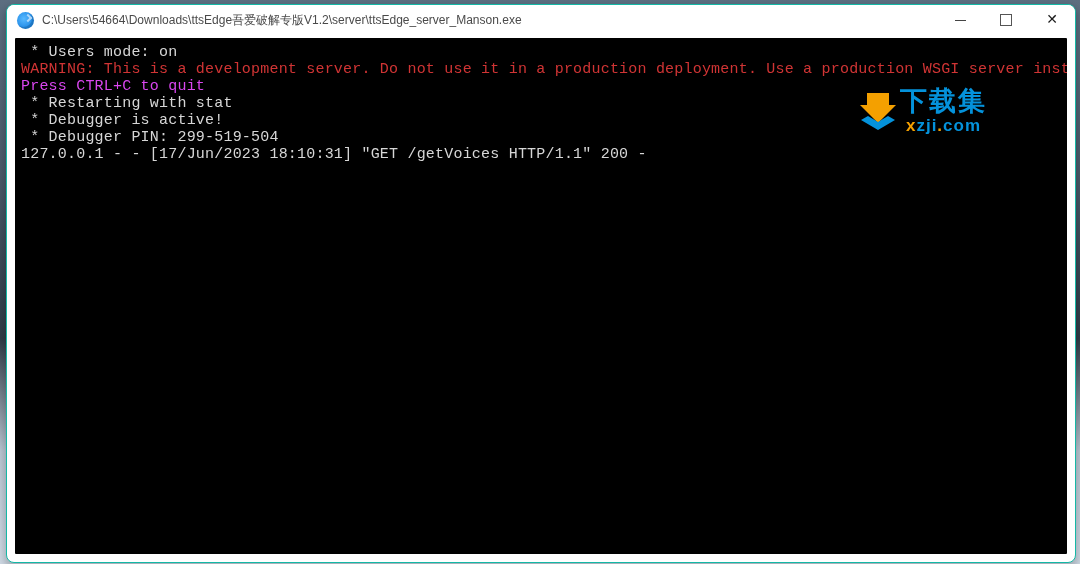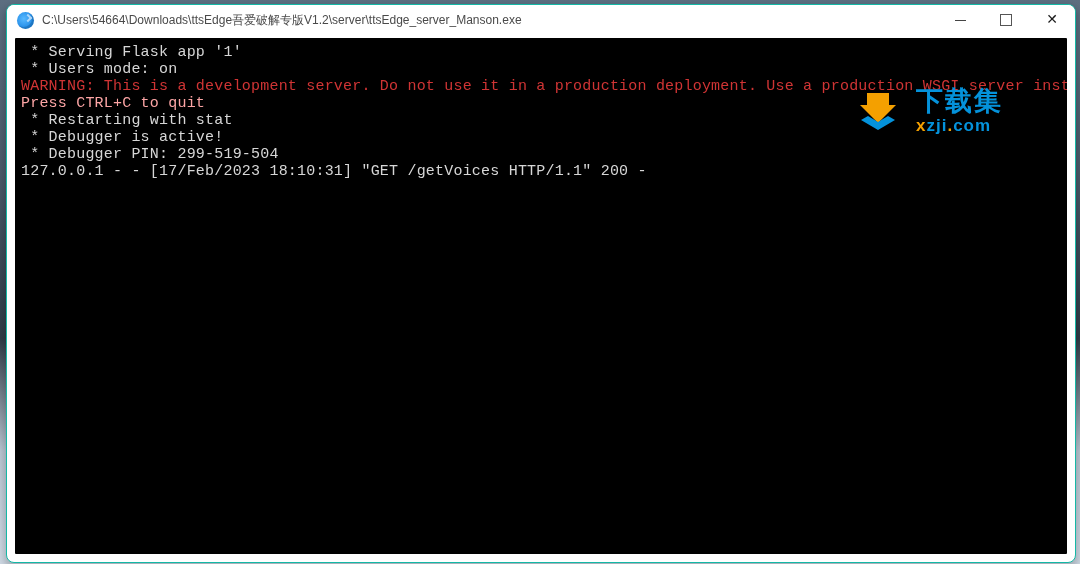--- a/index.html
+++ b/index.html
@@ -69,40 +69,40 @@
     .console-inner {
       padding:6px 4px 4px 6px;
       font-family:"NSimSun","SimSun","Courier New",monospace;
       font-size:15px; line-height:17px;
       letter-spacing:0.2px;
       white-space:pre;
       color:#d6d6d6;
     }
     .ln  { color:#d6d6d6; }
     .red { color:#d03434; }
-    .yel { color:#fca5a5; }
+    .yel { color:#d946ef; }
 
     
     .watermark {
       position:absolute; right:22px; top:85px;
-      width:195px; display:flex; align-items:flex-start; gap:18px;
+      width:195px; display:flex; align-items:flex-start; gap:2px;
       pointer-events:none;
     }
     .wm-arrow { width:40px; height:40px; flex:none; }
     .wm-txt { display:flex; flex-direction:column; line-height:1; }
     .wm-big {
       font-family:"Microsoft YaHei","PingFang SC",sans-serif;
       font-size:27px; font-weight:700; color:#0492db;
       letter-spacing:2px; margin-top:-2px;
       -webkit-font-smoothing:antialiased;
     }
     .wm-sub {
       font-family:"Segoe UI",Arial,sans-serif;
       font-size:17px; font-weight:600; letter-spacing:1px;
-      color:#0492db; margin-top:2px;
+      color:#0492db; margin-top:2px;text-align:center;
     }
     .wm-sub .x  { color:#f4a000; }
     .wm-sub .dot{ color:#f4a000; }
   </style>
 </head>
 <body>
 
   <div class="app-window">
 
     <div class="titlebar">
@@ -115,28 +115,27 @@
         <div class="ctrl-btn">
           <span class="square"></span>
         </div>
         <div class="ctrl-btn close">
           <span class="cross">✕</span>
         </div>
       </div>
     </div>
 
     <div class="console">
-      <div class="console-inner" id="console-inner"><span class="ln"> * Serving Flask app '1'
-</span><span class="ln"> * Users mode: on
+      <div class="console-inner" id="console-inner"><span class="ln"> * Users mode: on
 </span><span class="red">WARNING: This is a development server. Do not use it in a production deployment. Use a production WSGI server instead.
 </span><span class="yel">Press CTRL+C to quit
 </span><span class="ln"> * Restarting with stat
 </span><span class="ln"> * Debugger is active!
 </span><span class="ln"> * Debugger PIN: 299-519-504
-</span><span class="ln">127.0.0.1 - - [17/Feb/2023 18:10:31] "GET /getVoices HTTP/1.1" 200 -
+</span><span class="ln">127.0.0.1 - - [17/Jun/2023 18:10:31] "GET /getVoices HTTP/1.1" 200 -
 </span></div>
     </div>
 
     <div class="watermark">
       <svg class="wm-arrow" viewBox="0 0 40 40">
         <polygon points="9,3 31,3 31,15 38,15 20,33 2,15 9,15" fill="#f4a000"></polygon>
         <polygon points="3,30 20,40 37,30 30,26 20,32 10,26" fill="#0492db"></polygon>
       </svg>
       <div class="wm-txt">
         <span class="wm-big">下载集</span>

